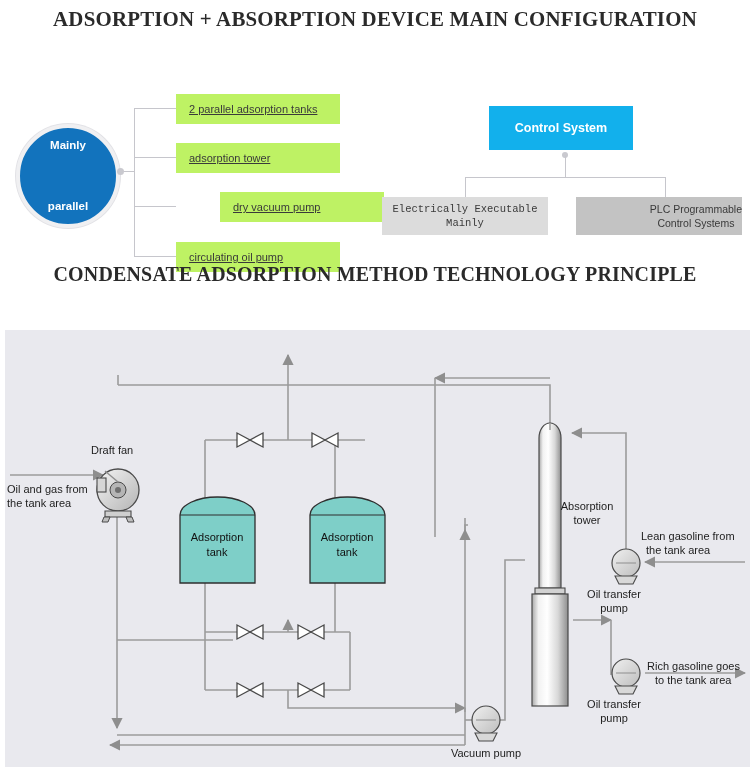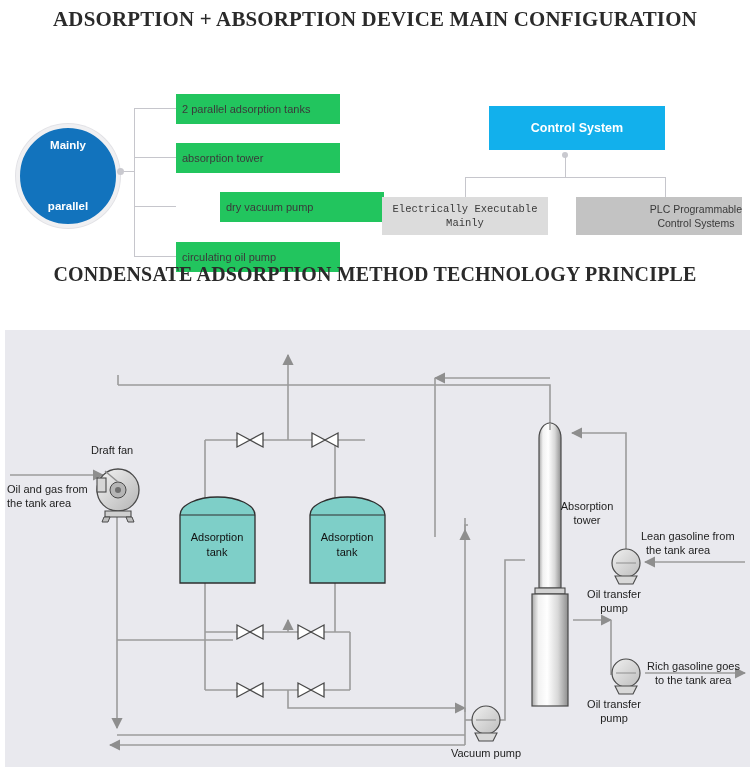--- a/index.html
+++ b/index.html
@@ -30,25 +30,25 @@
     border:4px solid #f0f0f2;
     box-shadow:0 0 0 1px #e2e2e6;
     color:#fff;font-size:11.5px;font-weight:bold;
     display:flex;flex-direction:column;align-items:center;justify-content:center;
     line-height:17px;text-align:center;gap:44px;
   }
   #mainly-dot{position:absolute;left:117px;top:136px;width:7px;height:7px;border-radius:50%;background:#c9c9cf;}
   .conn{position:absolute;background:#c6c6cc;}
   .item-box{
     position:absolute;left:176px;width:164px;height:30px;
-    background:#22c55e;color:#3a3a3a;font-size:11px;
-    display:flex;align-items:center;padding-left:6px;box-sizing:border-box;
+    background:#bef264;color:#3a3a3a;font-size:11px;
+    display:flex;align-items:center;padding-left:13px;box-sizing:border-box;text-decoration:underline;
   }
   #ctrl-box{
-    position:absolute;left:489px;top:74px;width:176px;height:44px;
+    position:absolute;left:489px;top:74px;width:144px;height:44px;
     background:#12b0ec;color:#fff;font-size:12.5px;font-weight:bold;
     display:flex;align-items:center;justify-content:center;
   }
   #ctrl-dot{position:absolute;left:562px;top:120px;width:6px;height:6px;border-radius:50%;background:#c9c9cf;}
   .leaf-box{
     position:absolute;top:165px;width:166px;height:38px;
     font-size:10.5px;color:#3a3a3a;line-height:14px;text-align:center;
     display:flex;align-items:center;justify-content:center;
   }
   #leaf-left{left:382px;background:#dcdcdc;font-family:Liberation Mono, monospace;}
@@ -77,21 +77,21 @@
   <div class="conn" style="left:124px;top:139px;width:11px;height:1px;"></div>
   <div class="conn" style="left:134px;top:76px;width:42px;height:1px;"></div>
   <div class="conn" style="left:134px;top:125px;width:42px;height:1px;"></div>
   <div class="conn" style="left:134px;top:174px;width:42px;height:1px;"></div>
   <div class="conn" style="left:134px;top:224px;width:42px;height:1px;"></div>
 
   <div class="item-box" style="top:62px;">
     <span>2 parallel adsorption tanks</span>
   </div>
   <div class="item-box" style="top:111px;">
-    <span>absorption tower</span>
+    <span>adsorption tower</span>
   </div>
   <div class="item-box" style="top:160px;margin-left:44px;">
     <span>dry vacuum pump</span>
   </div>
   <div class="item-box" style="top:210px;">
     <span>circulating oil pump</span>
   </div>
 
   <div id="ctrl-box">
     <span>Control System</span>

